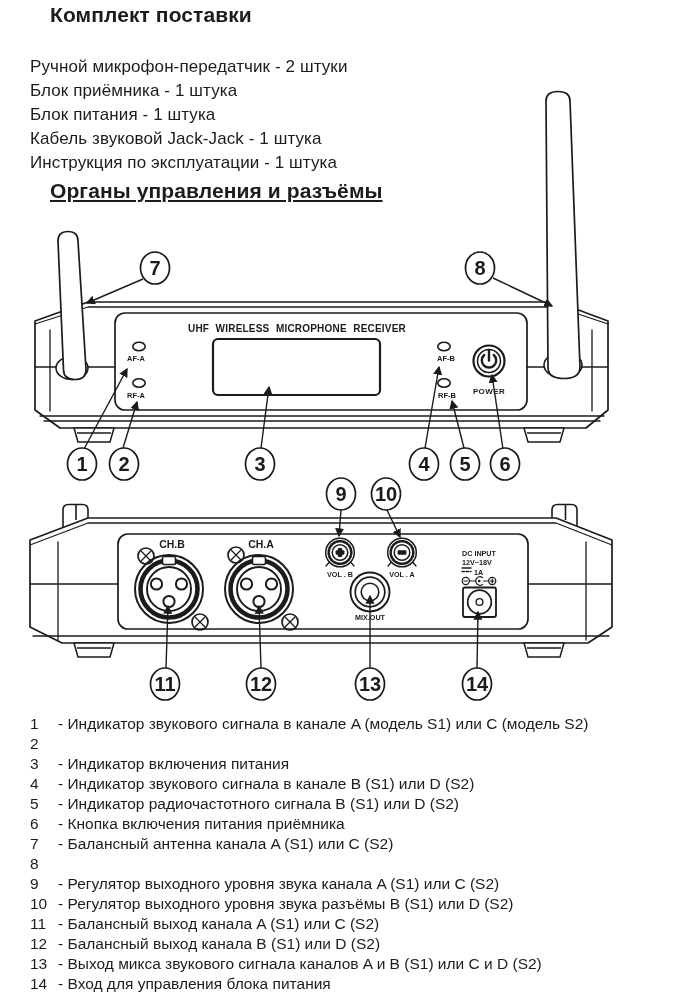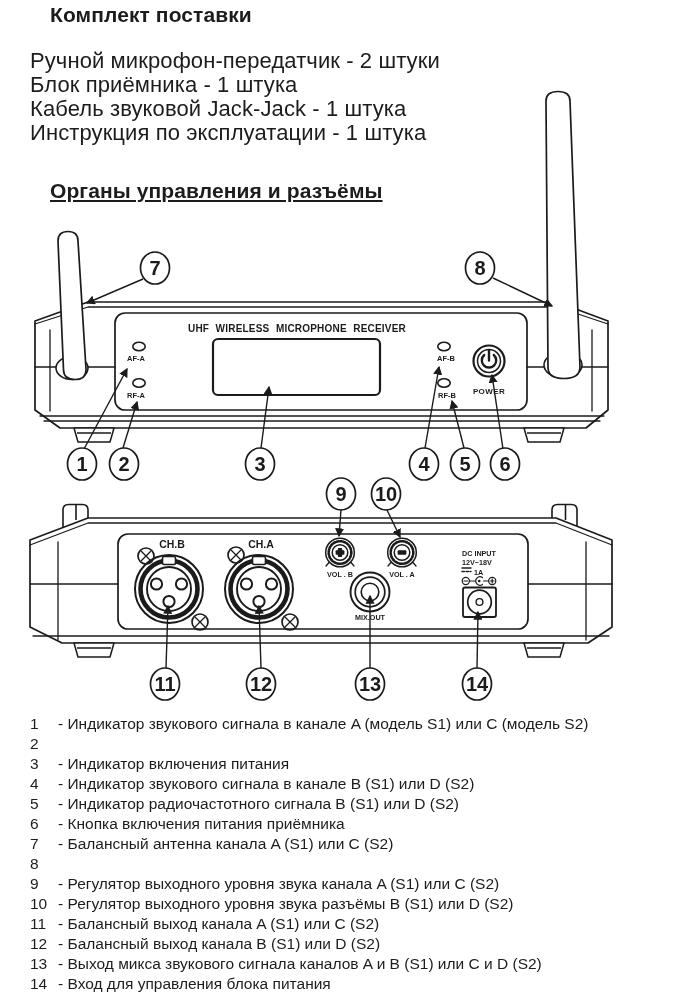--- a/index.html
+++ b/index.html
@@ -1,39 +1,40 @@
 <!DOCTYPE html>
 <html><head>
 <meta charset="utf-8">
 <style>
   html,body{margin:0;padding:0;}
   body{width:684px;height:1000px;background:#ffffff;position:relative;overflow:hidden;
        font-family:"Liberation Sans","DejaVu Sans",sans-serif;color:#1c1c1c;}
   .hdr{position:absolute;left:30px;font-weight:700;font-size:21px;letter-spacing:.1px;white-space:nowrap;margin-left:20px;}
   #hdr1{top:3px;}
   #hdr2{top:179px;text-decoration:underline;}
-  .pkg{position:absolute;left:30px;top:49px;font-size:22px;line-height:24px;letter-spacing:.1px;}
+  .pkg{position:absolute;left:30px;top:55px;font-size:17px;line-height:24px;letter-spacing:.1px;}
   .pkg div{white-space:nowrap;}
   .legend{position:absolute;left:30px;top:714px;font-size:15.5px;line-height:20px;}
   .lrow{display:flex;white-space:nowrap;}
   .lnum{flex:0 0 28px;width:28px;}
   svg.diagram{position:absolute;left:0;top:80px;}
   svg text{font-family:"Liberation Sans","DejaVu Sans",sans-serif;fill:#1b1b1b;}
   .ln{stroke:#1b1b1b;fill:none;stroke-linecap:round;stroke-linejoin:round;}
   .fw{stroke:#1b1b1b;fill:#ffffff;stroke-linejoin:round;}
   .cl{stroke:#1b1b1b;stroke-width:1.4;fill:none;}
 </style>
 </head>
 <body>
 
 <div id="hdr1" class="hdr">Комплект поставки</div>
 
 <div class="pkg">
   <div>Ручной микрофон-передатчик - 2 штуки</div>
   <div>Блок приёмника - 1 штука</div>
+  <div>Блок питания - 1 штука</div>
   <div>Кабель звуковой Jack-Jack - 1 штука</div>
   <div>Инструкция по эксплуатации - 1 штука</div>
 </div>
 
 <div id="hdr2" class="hdr">Органы управления и разъёмы</div>
 
 <svg class="diagram" width="684" height="625" viewBox="0 80 684 625">
   <defs>
     <marker id="arr" viewBox="0 0 10 10" refX="8.5" refY="5" markerWidth="6.5" markerHeight="6.5" orient="auto-start-reverse">
       <path d="M0,0 L10,5 L0,10 Z" fill="#1b1b1b"></path>

